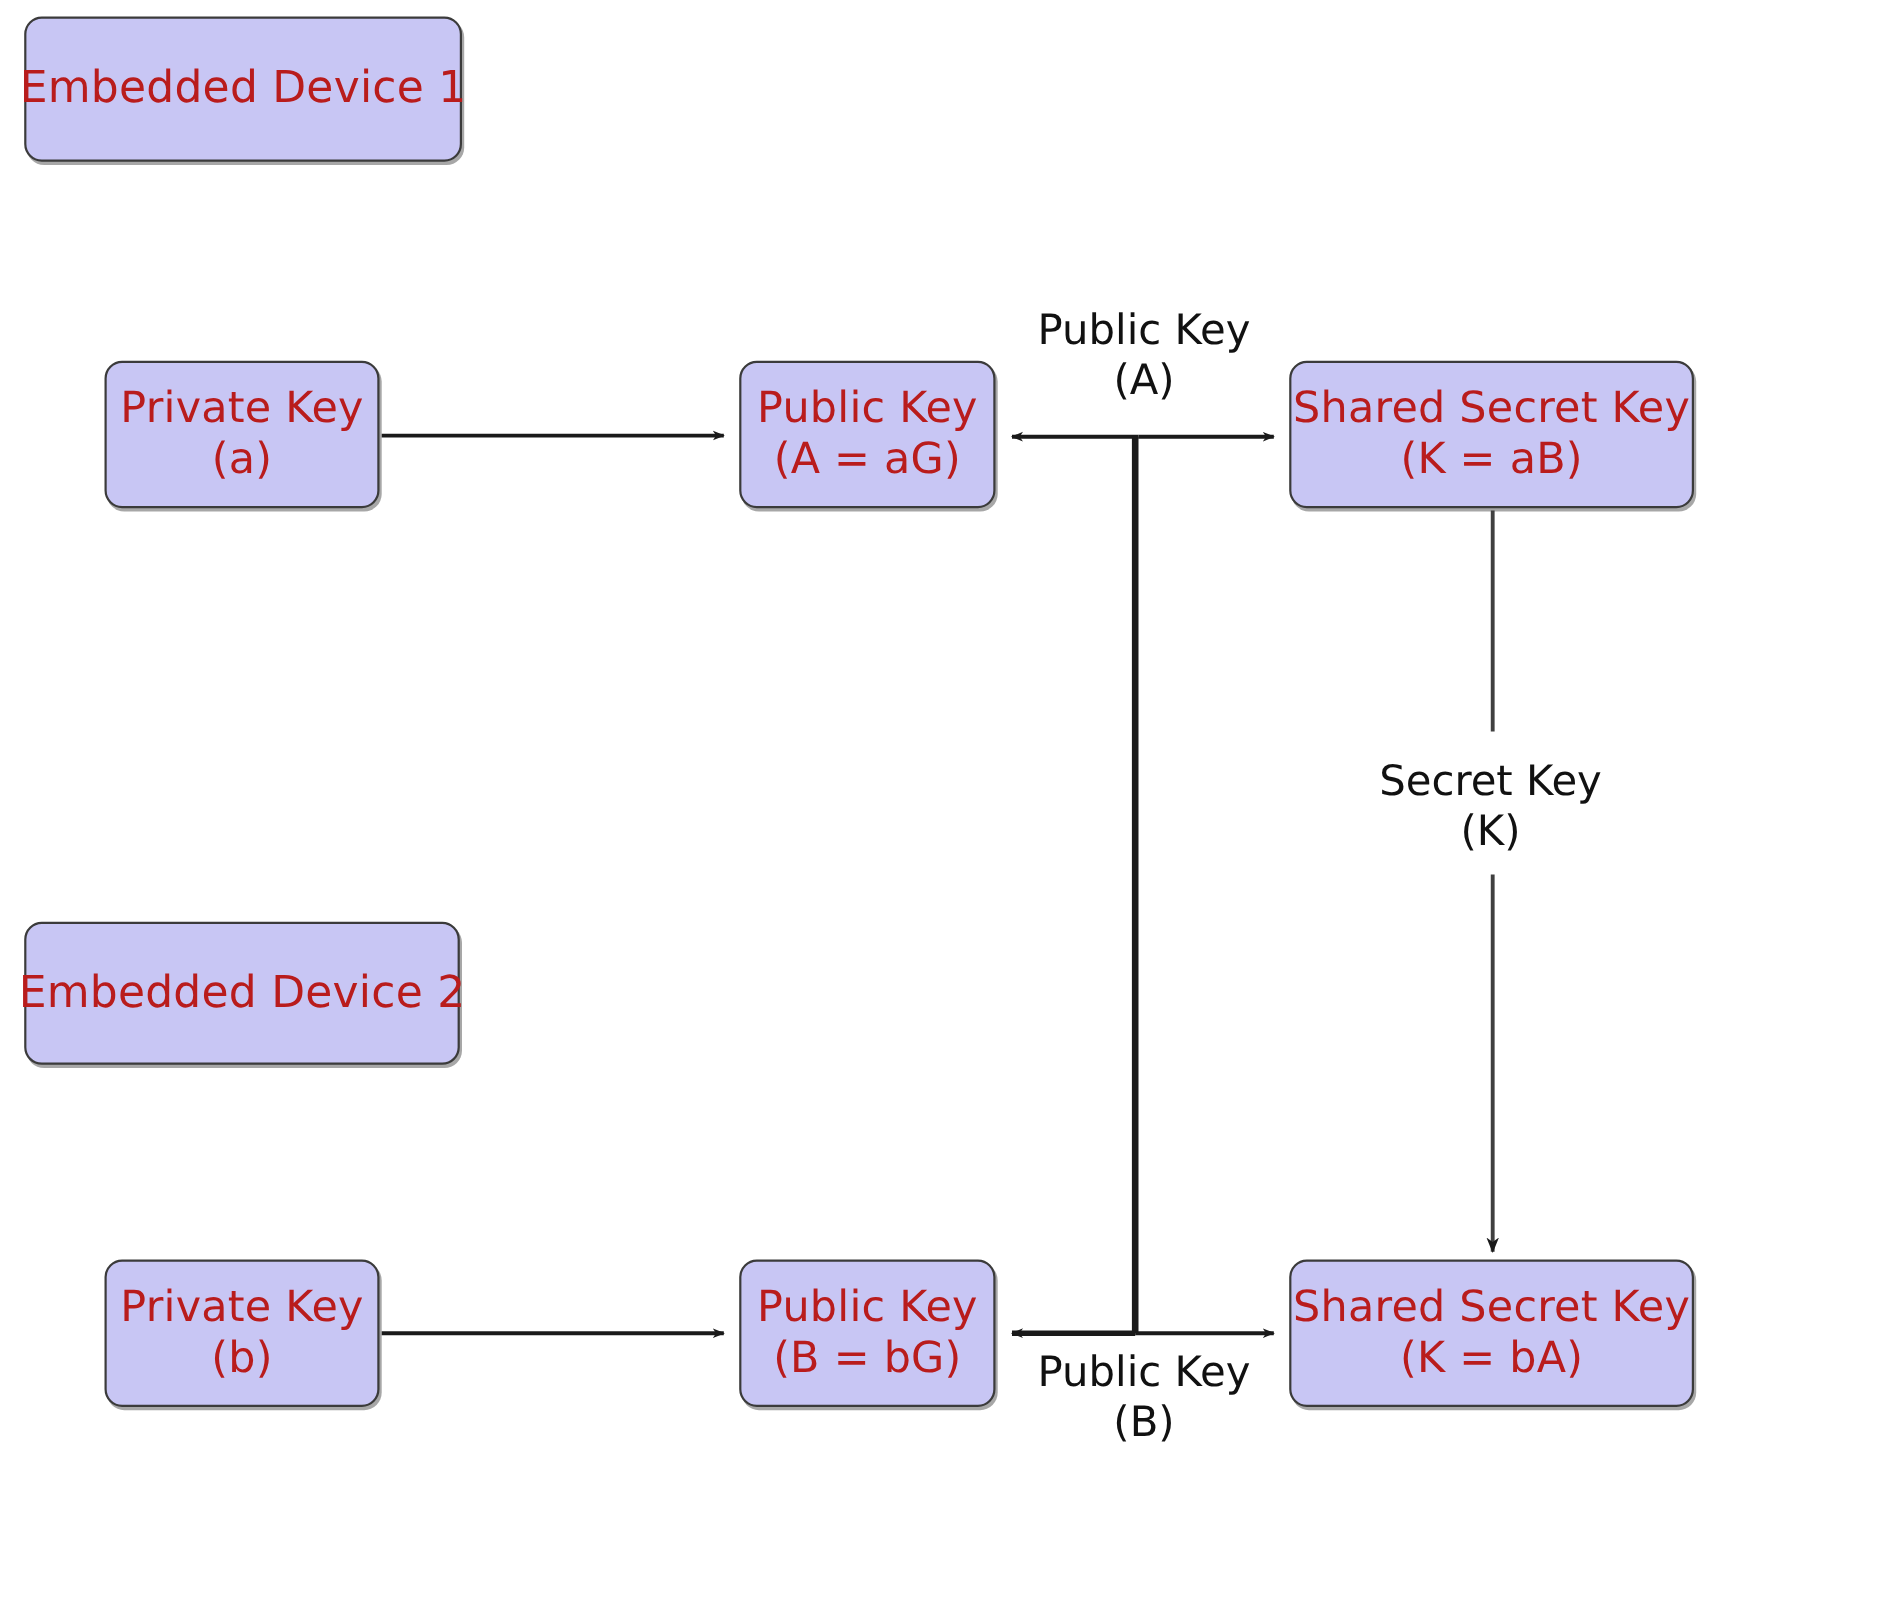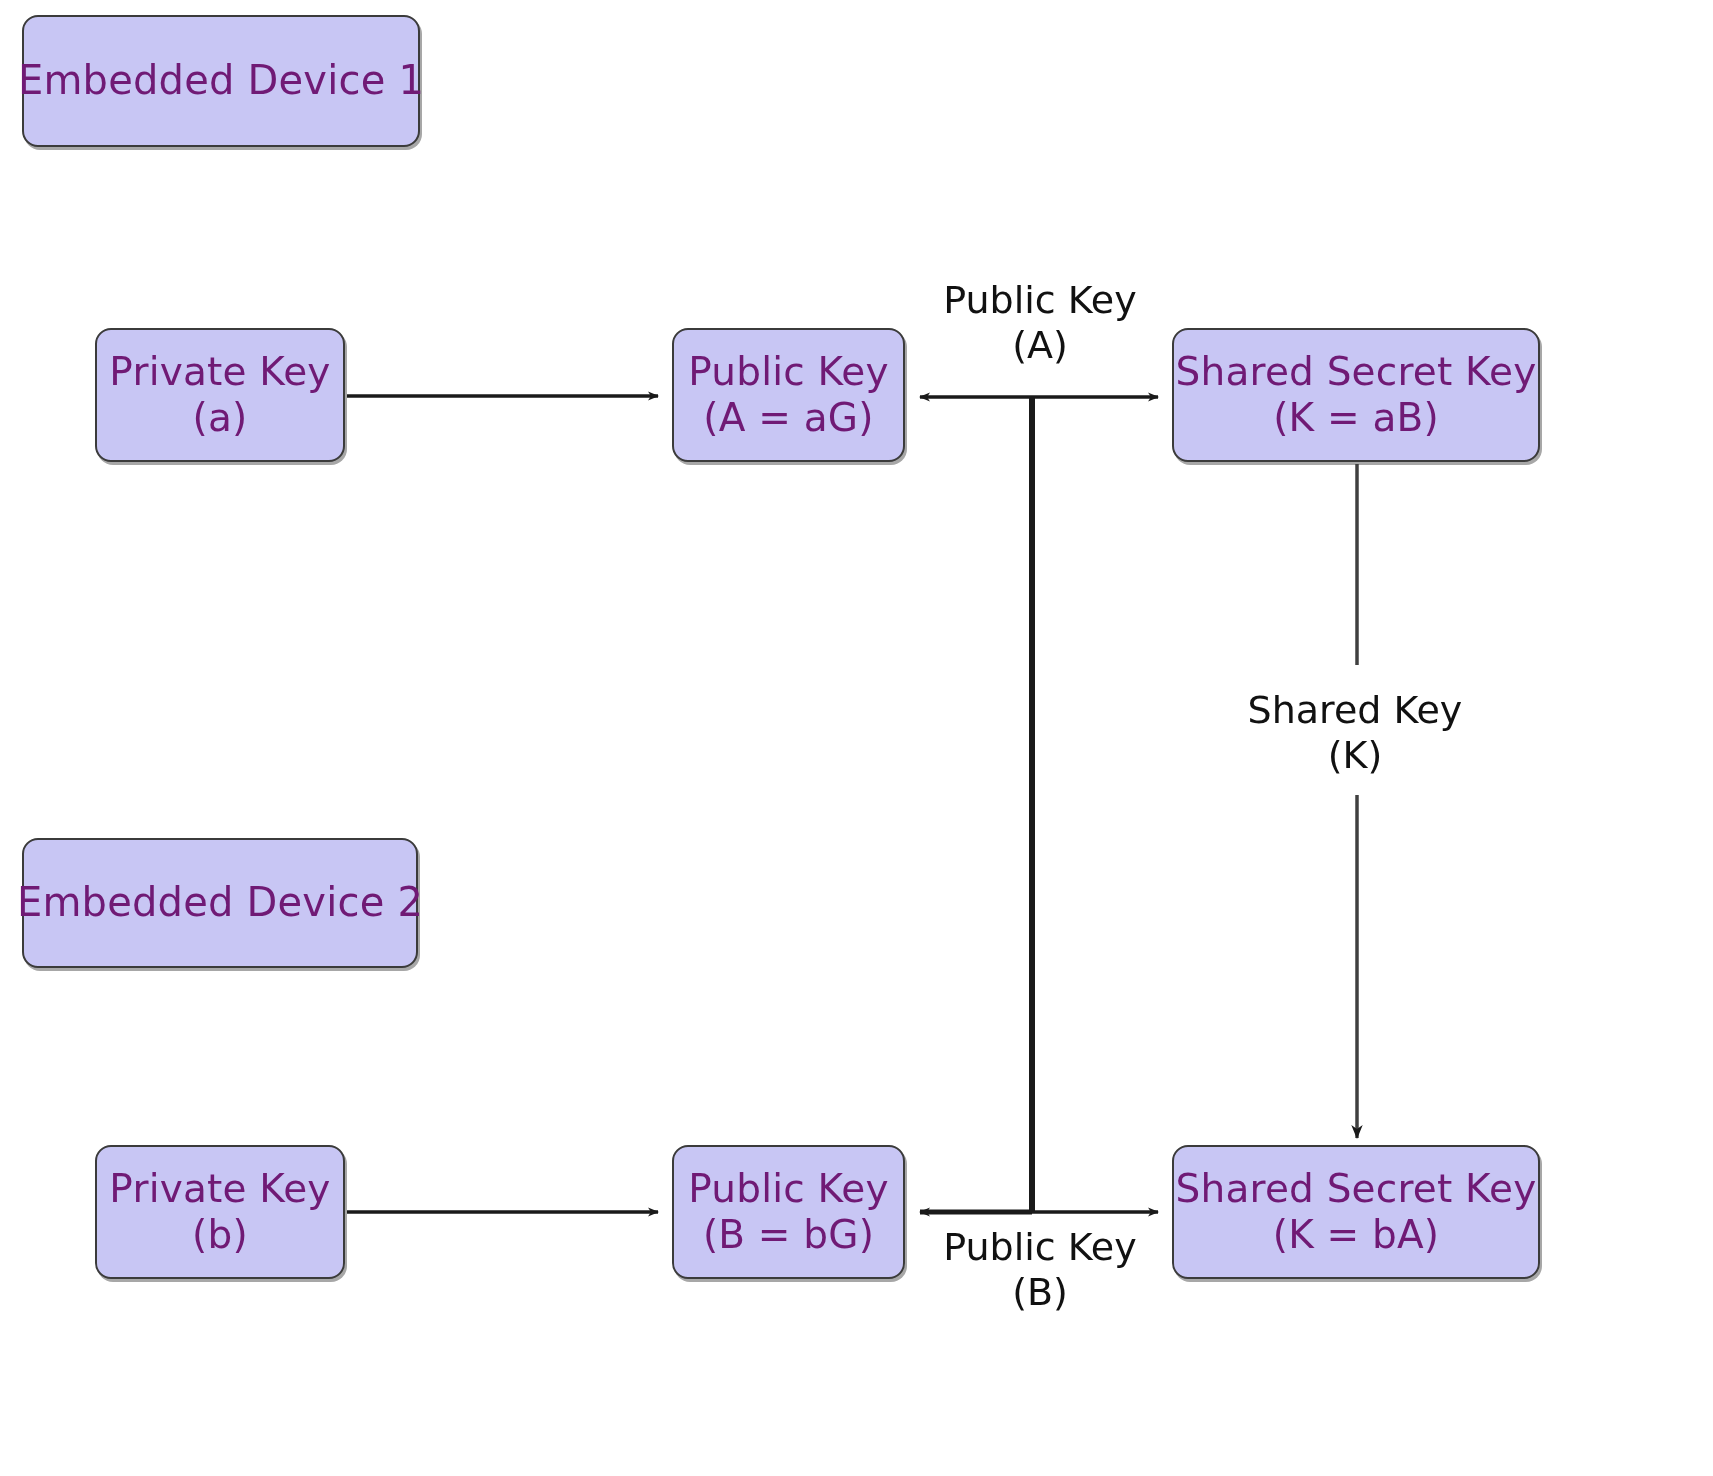--- a/index.html
+++ b/index.html
@@ -18,21 +18,21 @@
   .node {
     position: absolute;
     box-sizing: border-box;
     background: #c8c6f4;
     border: 2.5px solid #3b3b3b;
     border-radius: 16px;
     display: flex;
     flex-direction: column;
     align-items: center;
     justify-content: center;
-    color: #701a75;
+    color: #b91c1c;
     font-size: 39px;
     line-height: 1.18;
     letter-spacing: 0.2px;
     box-shadow: 2px 3px 0 rgba(60,60,60,0.45);
   }
   .node .ln { display: block; white-space: nowrap; }
   .node.single { font-size: 40px; }
 
   
   #node-device-1      { left: 22px;   top: 15px;   width: 398px; height: 132px; }
@@ -144,21 +144,21 @@
     <span class="ln">Shared Secret Key</span>
     <span class="ln">(K = bA)</span>
   </div>
 
   <div class="edge-label" id="label-public-key-a">
     <div>Public Key</div>
     <div>(A)</div>
   </div>
 
   <div class="edge-label" id="label-shared-key-k">
-    <div>Shared Key</div>
+    <div>Secret Key</div>
     <div>(K)</div>
   </div>
 
   <div class="edge-label" id="label-public-key-b">
     <div>Public Key</div>
     <div>(B)</div>
   </div>
 
 </div>
 

